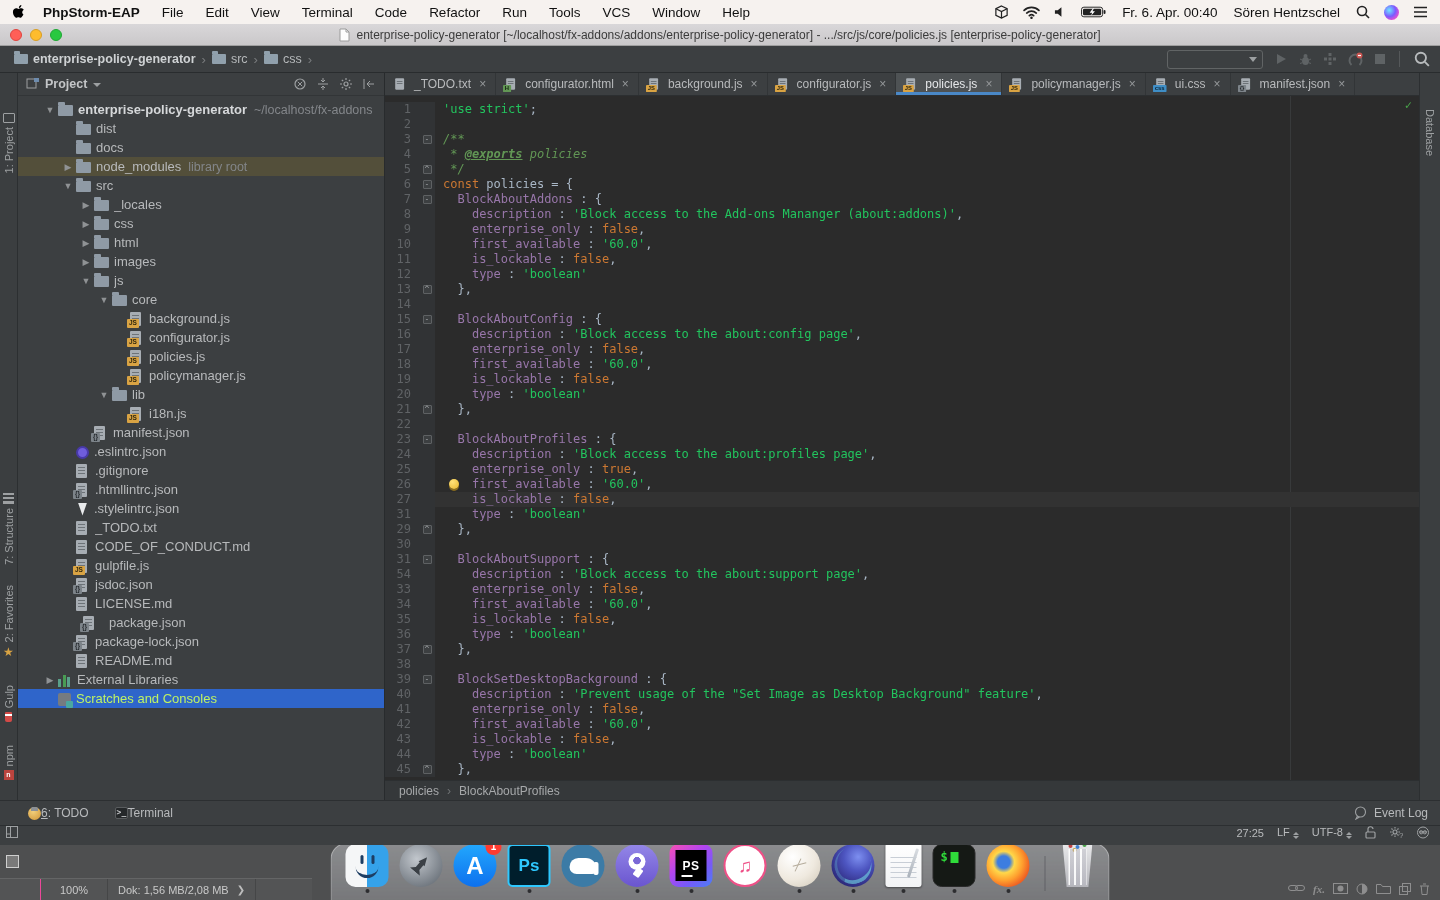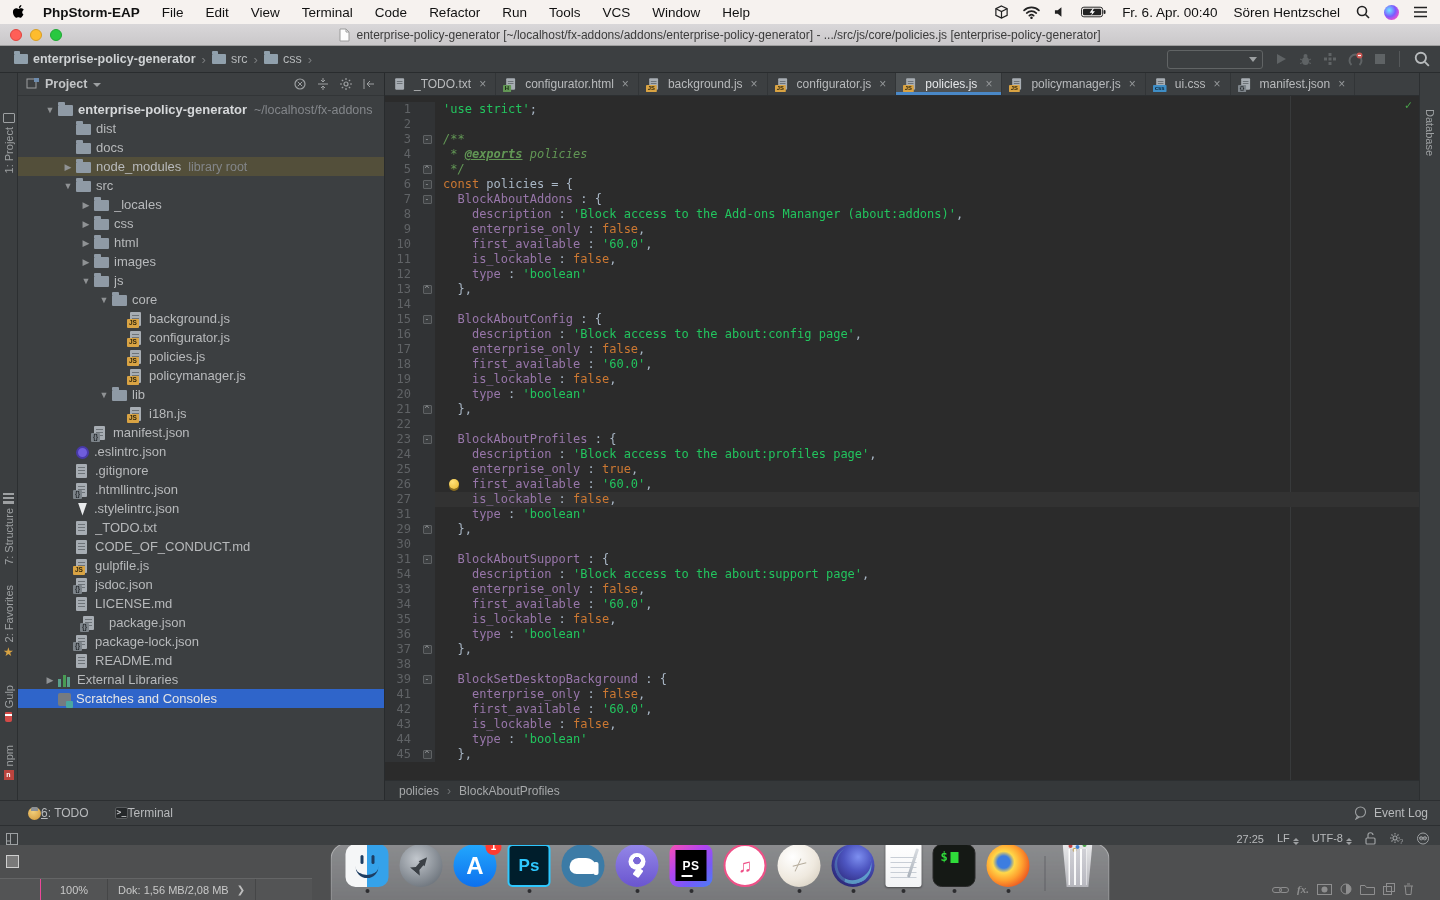--- a/index.html
+++ b/index.html
@@ -63,21 +63,21 @@
   .proj-hicons{margin-left:auto;display:flex;align-items:center;gap:9px}
   .tree{flex:1;overflow:hidden;padding-top:4px;font-size:13px;color:#b7b9bb}
   .trow{height:19px;display:flex;align-items:center;white-space:nowrap;cursor:default}
   .trow .arrow{width:16px;flex:none;text-align:center;color:#8f9294;font-size:9px}
   .trow .ticon{margin-right:5px;flex:none;display:inline-flex}
   .trow .lbl{overflow:hidden;text-overflow:ellipsis}
   .trow .lbl.bold{font-weight:bold;color:#d6d8da}
   .trow .sub{color:#83868a;margin-left:7px;font-size:12.5px}
   .trow.hl{background:#534f3a}
   .trow.sel{background:#2f65ca}
-  .trow.sel .lbl,.trow.sel .sub{color:#e5e5e5}
+  .trow.sel .lbl,.trow.sel .sub{color:#bef264}
 
   
   .fi{position:relative;width:14px;height:14px;flex:none;display:inline-block}
   .fi-folder{width:15px;height:11px;background:#8f9aa5;border-radius:1px;margin-top:2px}
   .fi-folder::before{content:"";position:absolute;top:-3px;left:0;width:7px;height:3px;background:#8f9aa5;border-radius:1px 1px 0 0}
   .fi-page{width:11px;height:14px;background:#a7adb3;border-radius:1px}
   .fi-page::before{content:"";position:absolute;left:2px;top:3px;width:7px;height:8px;background:
      repeating-linear-gradient(180deg,#6d7378 0 1px,transparent 1px 3px)}
   .fi-badge{position:absolute;left:-3px;bottom:-2px;font:bold 6.5px "Liberation Sans",sans-serif;padding:1px 2px;border-radius:1px;line-height:1}
   .fi-js .fi-badge{background:#d9a343;color:#2f260d}
@@ -121,35 +121,35 @@
 
   
   .toolwin-bar{height:25px;flex:none;background:#3c3f41;border-top:1px solid #2c2f31;display:flex;align-items:center;font-size:12px;color:#b8babc;padding:0 12px 0 28px;gap:26px}
   .twitem{display:flex;align-items:center;gap:0;cursor:default}
   .twitem .u{text-decoration:underline}
   .todo-ic{width:13px;height:13px;border-radius:50%;background:radial-gradient(circle at 40% 35%,#f2cf7c,#cf9435);position:relative}
   .todo-ic::before{content:"";position:absolute;top:0;left:3px;width:7px;height:4px;background:#8b9096;border-radius:2px 2px 0 0}
   .term-ic{width:13px;height:12px;background:#25282a;border:1px solid #595c5e;border-radius:2px;color:#c7c9cb;font:bold 8px "DejaVu Sans Mono",monospace;line-height:10px;padding-left:1px}
   .eventlog{margin-left:auto;display:flex;align-items:center;gap:6px}
 
-  .statusbar{height:20px;flex:none;background:#3c3f41;border-top:1px solid #2c2f31;display:flex;align-items:flex-end;font-size:11px;color:#b8babc;padding:0 10px 0 6px;gap:14px}
+  .statusbar{height:20px;flex:none;background:#3c3f41;border-top:1px solid #2c2f31;display:flex;align-items:flex-start;font-size:11px;color:#b8babc;padding:0 10px 0 6px;gap:14px}
   .sb-right{margin-left:auto;display:flex;align-items:center;gap:13px}
   .updn{display:inline-flex;flex-direction:column;gap:1px;margin-left:3px;vertical-align:1px}
   .updn i{display:block;width:0;height:0;border-left:3px solid transparent;border-right:3px solid transparent}
   .updn i.up{border-bottom:3px solid #9da0a2}
   .updn i.dn{border-top:3px solid #9da0a2}
 
   
   .desktop{position:absolute;left:0;top:845px;right:0;height:55px;background:#4e4f50;z-index:10}
   .ps-corner{position:absolute;left:6px;top:10px;width:13px;height:13px;border:1px solid #cfcfcf;background:#7a7a7a}
   .ps-bar{position:absolute;left:0;bottom:0;width:312px;height:22px;background:#535455;border-top:1px solid #646566;display:flex;align-items:center;font-size:11px;color:#c9c9c9}
   .ps-cell{padding:0 10px;height:100%;display:flex;align-items:center;border-right:1px solid #454647}
   .ps-cell.zoom{width:68px;justify-content:center;border-left:1px solid #ec4899;margin-left:40px}
   .ps-chev{margin-left:8px;color:#bdbdbd;font-size:10px}
-  .ps-icons{position:absolute;right:26px;bottom:5px;display:flex;align-items:flex-end;gap:8px;opacity:.85}
+  .ps-icons{position:absolute;right:10px;bottom:5px;display:flex;align-items:flex-start;gap:8px;opacity:.85}
   .ps-icons .fx{font:italic bold 11px "Liberation Serif",serif;color:#9a9a9a}
 
   .dock{position:absolute;bottom:0;left:50%;transform:translateX(-50%);display:flex;align-items:flex-end;gap:11px;padding:6px 14px 7px;height:57px;background:linear-gradient(rgba(214,215,219,.45),rgba(186,187,192,.38));border:1px solid rgba(255,255,255,.32);border-bottom:none;border-radius:16px 16px 0 0;z-index:15}
   .dwrap{position:relative;display:flex;flex-direction:column;align-items:center}
   .rdot{width:4px;height:4px;border-radius:50%;background:#2d2d30;margin-top:2px}
   .rdot.off{visibility:hidden}
   .badge{position:absolute;top:-5px;right:-5px;min-width:16px;height:16px;border-radius:8px;background:#ff3b30;color:#fff;font:bold 10px/16px "Liberation Sans",sans-serif;text-align:center;padding:0 3px;z-index:2}
   .di{width:43px;height:43px;position:relative;flex:none}
   .di-finder{border-radius:10px;background:linear-gradient(90deg,#f5f6f7 0 49%,#35a2ea 49% 100%);overflow:hidden}
   .di-finder::before{content:"";position:absolute;width:3px;height:9px;background:#1d3d63;left:15px;top:11px;box-shadow:11px 0 0 #1d3d63;border-radius:2px}
@@ -915,20 +915,25 @@
               <span class="cc"></span>
             </div>
             <div class="cl">
               <span class="ln">39</span>
               <span class="fd">
                 <span class="fold-box">-</span>
               </span>
               <span class="cc"><span class="tk-w">  </span><span class="tk-p">BlockSetDesktopBackground</span><span class="tk-w"> : {</span></span>
             </div>
             <div class="cl">
+              <span class="ln">40</span>
+              <span class="fd"></span>
+              <span class="cc"><span class="tk-w">    </span><span class="tk-p">description</span><span class="tk-w"> : </span><span class="tk-s">'Prevent usage of the "Set Image as Desktop Background" feature'</span><span class="tk-w">,</span></span>
+            </div>
+            <div class="cl">
               <span class="ln">41</span>
               <span class="fd"></span>
               <span class="cc"><span class="tk-w">    </span><span class="tk-p">enterprise_only</span><span class="tk-w"> : </span><span class="tk-k">false</span><span class="tk-w">,</span></span>
             </div>
             <div class="cl">
               <span class="ln">42</span>
               <span class="fd"></span>
               <span class="cc"><span class="tk-w">    </span><span class="tk-p">first_available</span><span class="tk-w"> : </span><span class="tk-s">'60.0'</span><span class="tk-w">,</span></span>
             </div>
             <div class="cl">

